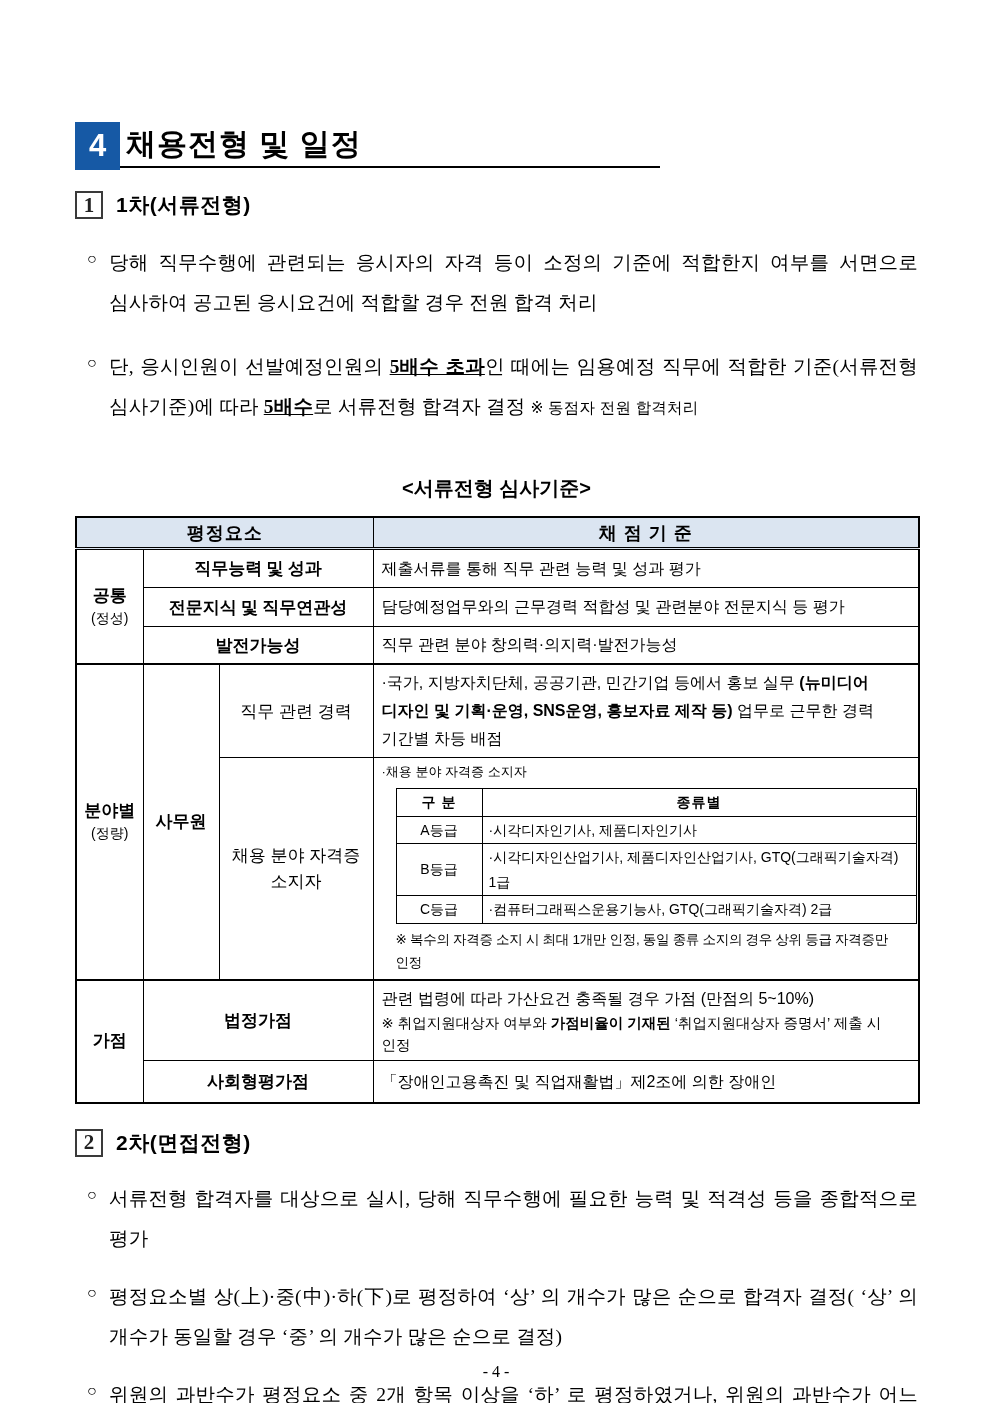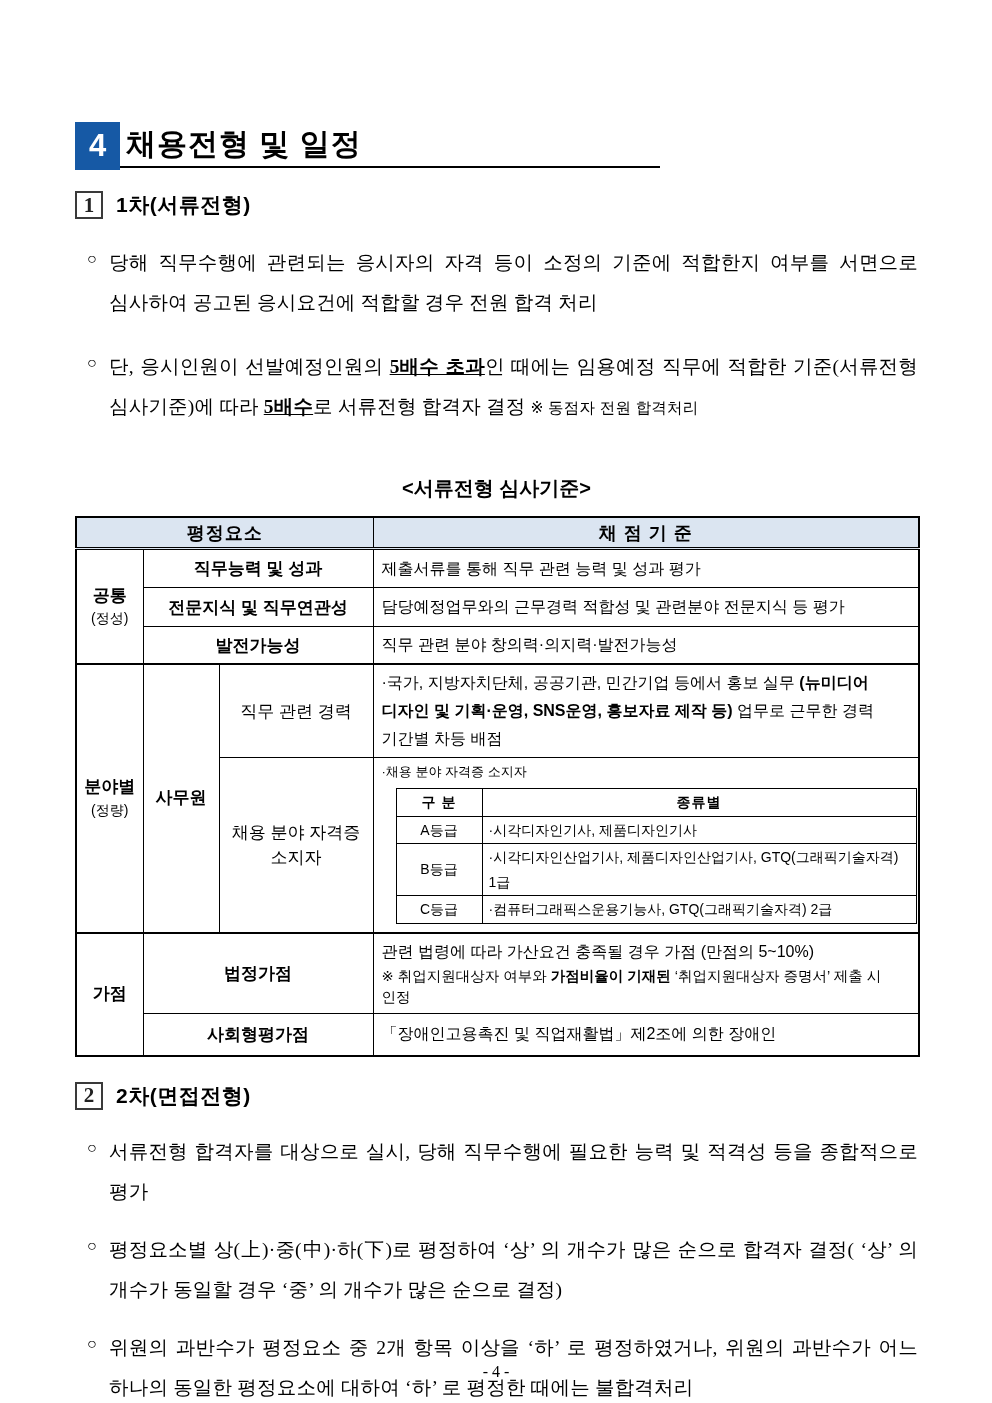--- a/index.html
+++ b/index.html
@@ -49,21 +49,21 @@
   
   .tbl-title { text-align:center; font-family:"Liberation Sans","DejaVu Sans",sans-serif;
     font-size:20px; font-weight:bold; margin-top:48px; margin-bottom:14px; }
   table.main { border-collapse:collapse; width:843px; table-layout:fixed; border:2px solid #000;
     font-family:"Liberation Sans","DejaVu Sans",sans-serif; }
   table.main td { border:1px solid #000; vertical-align:middle; }
   tr.thd td { background:#dbe5f1; font-size:18px; font-weight:bold; text-align:center;
     height:32px; border-bottom:3px double #000; letter-spacing:1px; }
   td.grp { text-align:center; font-size:17px; font-weight:bold; line-height:1.3; }
   td.grp .sub { font-weight:normal; font-size:14px; }
-  td.lbl { text-align:center; font-size:17px; font-weight:bold; }
+  td.lbl { text-align:center; font-size:17px; font-weight:bold;font-family:Liberation Serif, serif; }
   td.lbl2 { text-align:center; font-size:17px; font-weight:normal; line-height:1.5; padding:2px; }
   td.dsc { font-size:16px; padding:4px 6px 4px 8px; line-height:1.75; word-break:keep-all; }
   .sep { border-bottom:2.5px solid #000 !important; }
   .r1 td { height:39px; } .r2 td { height:39px; } .r3 td { height:30px; }
   .r4 .dsc { height:92px; } .r6 td { height:56px;border-radius:7px; } .r7 td { height:42px; }
   .ln2 { font-size:14.5px; line-height:1.5; }
   .b { font-weight:bold; }
 
   
   .cert-cell { padding:6px 6px 6px 8px; }
@@ -165,20 +165,21 @@
           <tr>
             <td class="ig">B등급</td>
             <td>·시각디자인산업기사, 제품디자인산업기사, GTQ(그래픽기술자격) 1급</td>
           </tr>
           <tr>
             <td class="ig">C등급</td>
             <td>·컴퓨터그래픽스운용기능사, GTQ(그래픽기술자격) 2급</td>
           </tr>
         </tbody>
             </table>
+        <div class="cert-note">※ 복수의 자격증 소지 시 최대 1개만 인정, 동일 종류 소지의 경우 상위 등급 자격증만 인정</div>
       </td>
     </tr>
     <tr class="r6">
       <td rowspan="2" class="grp">가점</td>
       <td colspan="2" class="lbl">법정가점</td>
       <td class="dsc">
         <div>관련 법령에 따라 가산요건 충족될 경우 가점 (만점의 5~10%)</div>
         <div class="ln2"><span>※ 취업지원대상자 여부와 </span><span class="b">가점비율이 기재된</span><span> ‘취업지원대상자 증명서’ 제출 시 인정</span></div>
       </td>
     </tr>

